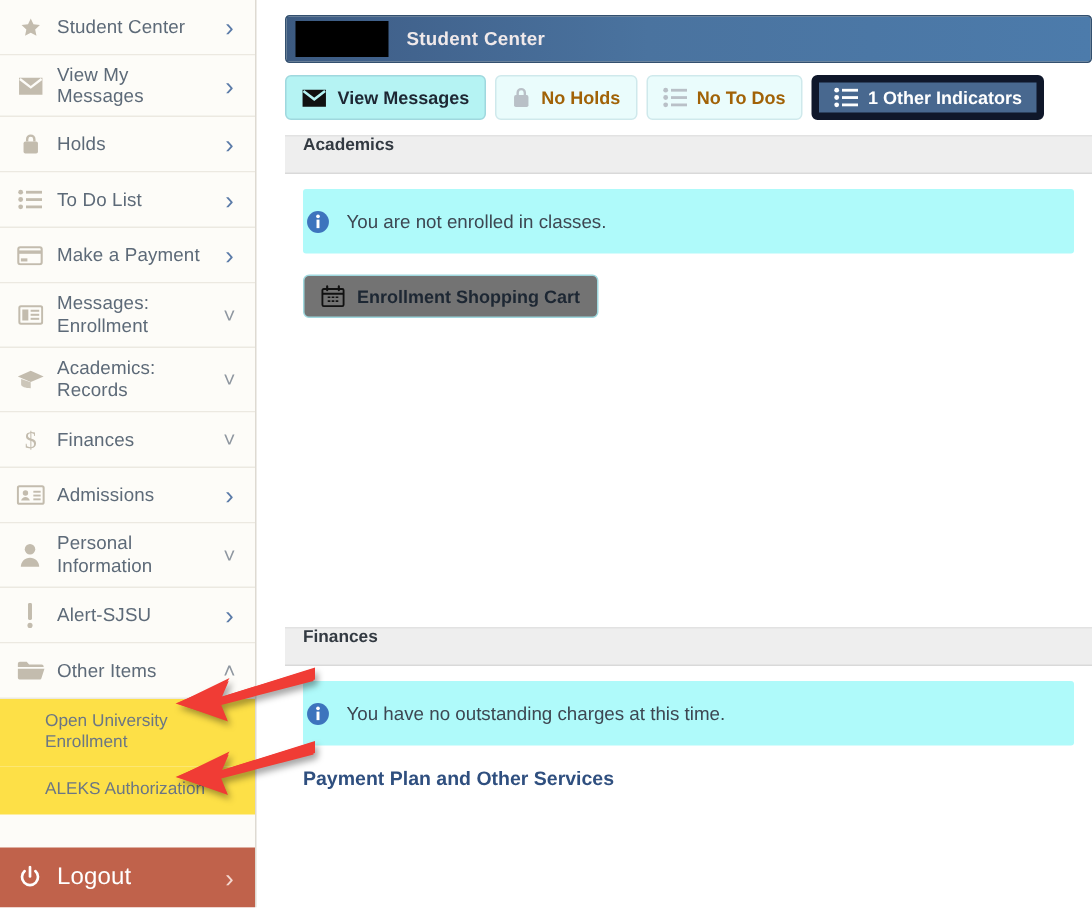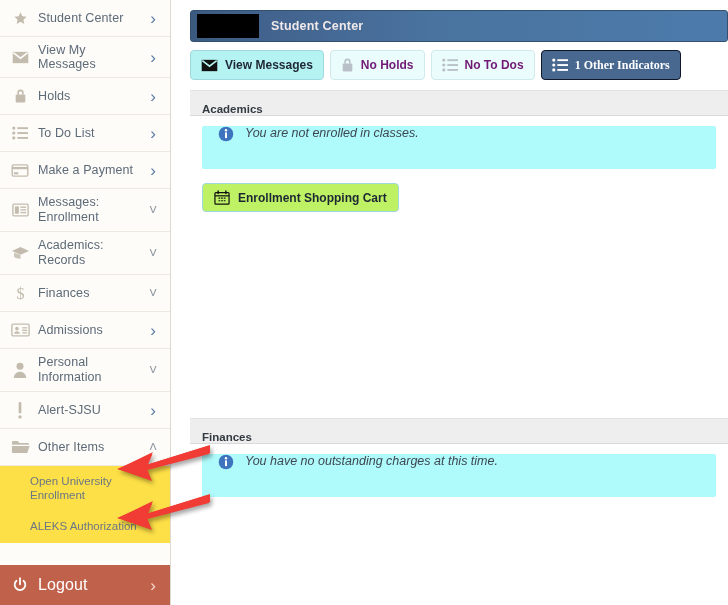--- a/index.html
+++ b/index.html
@@ -133,64 +133,62 @@
   .tab .t-ico { display:flex; align-items:center; margin-right: 7px; }
   .tab.active-light {
     background: #b5f3f3;
     border: 1px solid #9fd8de;
     color: #1d2733;
   }
   .tab.active-light .t-ico { color: #111111; }
   .tab.disabled {
     background: #eafcfc;
     border: 1px solid #cfe9ec;
-    color: #701a75;
+    color: #a16207;
     font-weight: bold;
   }
   .tab.disabled .t-ico { color: #b9c0c7; }
   .tab.dark {
     background: #486severe;
     background: #48688f;
-    border: 1px solid #0f172a;
+    border: 5px solid #0f172a;
     color: #ffffff;
-    font-family: Liberation Serif, serif;
   }
   .tab.dark .t-ico { color: #ffffff; }
 
   .section-head {
     margin: 10px 0 0 10px;
     background: #eeeeee;
     border-top: 1px solid #e2e2e2;
     border-bottom: 1px solid #d9d9d9;
     height: 26px;
-    display: flex; align-items: flex-end;
+    display: flex; align-items: flex-start;
     padding-left: 12px;
     font-size: 11.5px;
     font-weight: bold;
     color: #333a42;
   }
   .panel-body { margin-left: 10px; padding: 10px 12px 0 12px; background:#fff; }
 
   .infobox {
     background: #affafa;
     min-height: 43px;
-    display: flex; align-items: flex-start;
-    padding: 0 16px;
+    display: flex; align-items: center;
+    padding: 0 2px;
     border-radius: 2px;
-    font-style: italic;
   }
   .infobox .i-ico { margin-right: 11px; display:flex; align-items:center; }
   .infobox-text { font-size: 12.5px; color: #3d4752; }
 
   .btn-cart {
     margin-top: 14px;
     display: inline-flex; align-items: center;
     height: 29px;
     padding: 0 11px;
-    background: #bef264;
+    background: #737373;
     border: 1px solid #9fd8de;
     border-radius: 4px;
     font-size: 12px;
     font-weight: bold;
     color: #1d2733;
     cursor: pointer;
   }
   .btn-cart .t-ico { margin-right: 8px; display:flex; align-items:center; color:#111; }
 
   .spacer-gap { height: 196px; }
@@ -484,20 +482,21 @@
         <span class="i-ico">
           <svg width="16" height="16" viewBox="0 0 18 18">
               <circle cx="9" cy="9" r="8.2" fill="#3d74bd"></circle>
               <rect x="7.9" y="7.2" width="2.2" height="6.4" fill="#ffffff"></rect>
               <circle cx="9" cy="4.7" r="1.4" fill="#ffffff"></circle>
             </svg>
         </span>
         <span class="infobox-text">You have no outstanding charges at this time.</span>
       </div>
 
+      <a class="link-bold">Payment Plan and Other Services</a>
     </div>
 
   </main>
 
   <div class="arrow" style="left:108px; top:443px;">
     <svg width="104" height="42" viewBox="0 0 104 42">
       <path d="M102 2 L38 22 L45 9 L10 26 L44 38 L38 26 L102 10 Z" fill="#f03c35"></path>
       <path d="M100 3 L40 21.5 L44.5 11 L9 26 L43.5 37 L39.5 27 L101 11 Z" fill="#f03c35"></path>
     </svg>
   </div>

